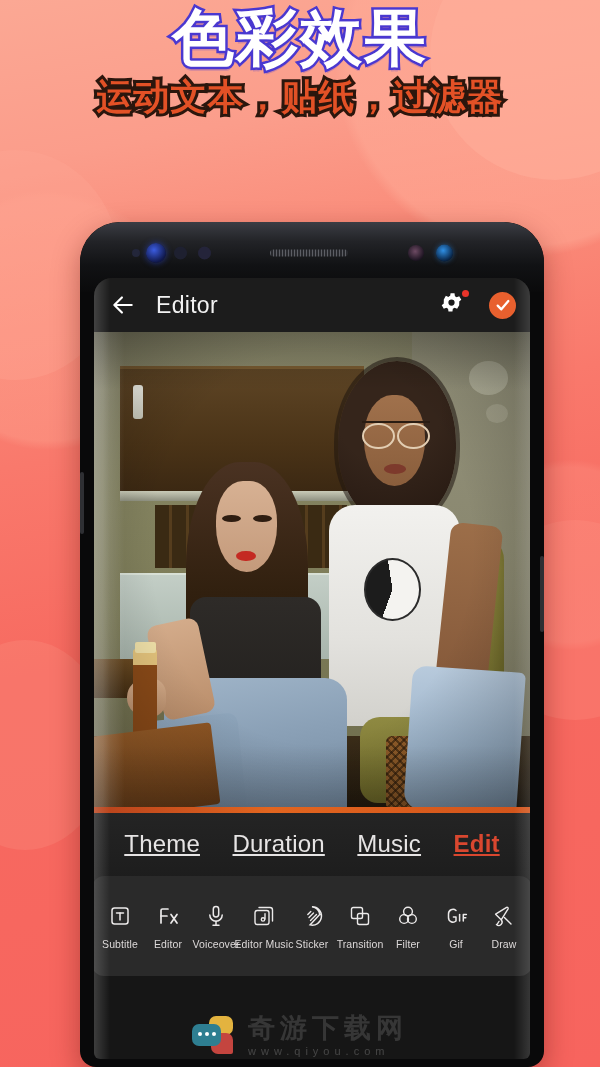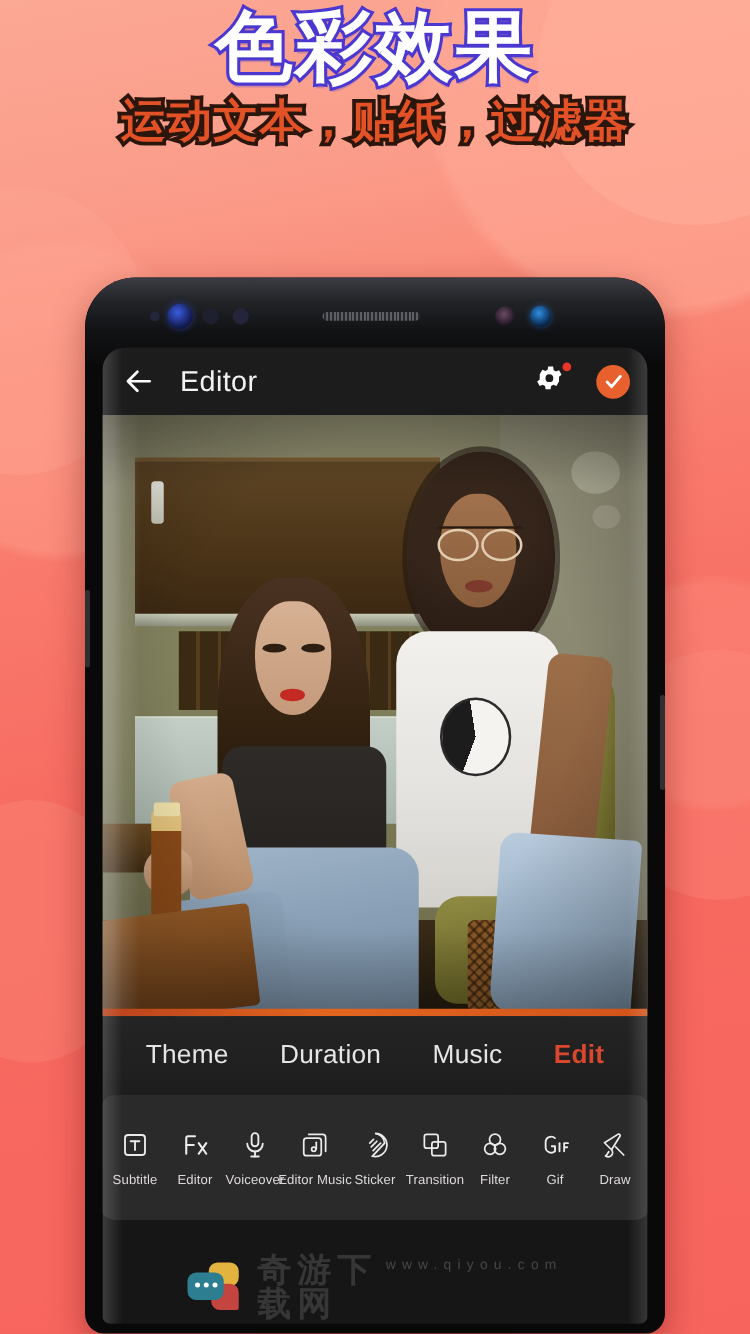--- a/index.html
+++ b/index.html
@@ -64,21 +64,21 @@
     letter-spacing: 1px;
     line-height: 1.16;
     color: #e35126;
     -webkit-text-stroke: 6px #2b160d;
     paint-order: stroke fill;
   }
 
   
   .phone {
     position: absolute;
-    left: 68px;
+    left: 80px;
     top: 222px;
     width: 464px;
     height: 845px;
     background: #09090a;
     border-radius: 40px 40px 16px 16px;
     box-shadow: 0 10px 28px rgba(90,15,10,.40);
     z-index: 4;
     overflow: hidden;
   }
   .phone-gloss {
@@ -384,24 +384,25 @@
     position: relative;
     height: 66px;
     background: linear-gradient(180deg, #242424, #1d1d1d);
     display: flex;
     align-items: center;
     justify-content: space-around;
     padding: 0 14px;
   }
   .tab {
     color: #e6e4e4;
-    font-size: 21px;
+    font-size: 24px;
     letter-spacing: .2px;
     position: relative;
     padding-bottom: 4px;
+    text-decoration: underline;
   }
   .tab.active { color: #d9472f; font-weight: bold; }
   .tab-underline {
     position: absolute;
     right: 18px;
     bottom: 0px;
     width: 148px; height: 3px;
     background: #e2571f;
     border-radius: 2px;
   }
@@ -431,21 +432,21 @@
     z-index: 9;
     pointer-events: none;
   }
   .wm-bubbles { position: relative; width: 48px; height: 40px; flex: 0 0 auto; }
   .wm-b { position: absolute; border-radius: 7px; }
   .wm-y { left: 17px; top: 0px;  width: 24px; height: 19px; background: #e3b33f; }
   .wm-t { left: 0px;  top: 8px;  width: 29px; height: 22px; background: #2e7e91; }
   .wm-r { left: 19px; top: 17px; width: 22px; height: 21px; background: #c4453f; border-radius: 7px 7px 2px 7px; }
   .wm-dots { position: absolute; left: 6px; top: 16px; display: flex; gap: 3px; }
   .wm-dot { width: 4px; height: 4px; border-radius: 50%; background: #fff; }
-  .wm-text { display: flex; line-height: 1; }
+  .wm-text { display: flex; flex-direction: column; line-height: 1; }
   .wm-cn {
     font-size: 27px; font-weight: bold; letter-spacing: 5px;
     color: rgba(255,255,255,.14);
   }
   .wm-url {
     margin-top: 4px;
     font-size: 11px; letter-spacing: 5px;
     color: rgba(255,255,255,.20);
   }
   .glass-left, .glass-right {

